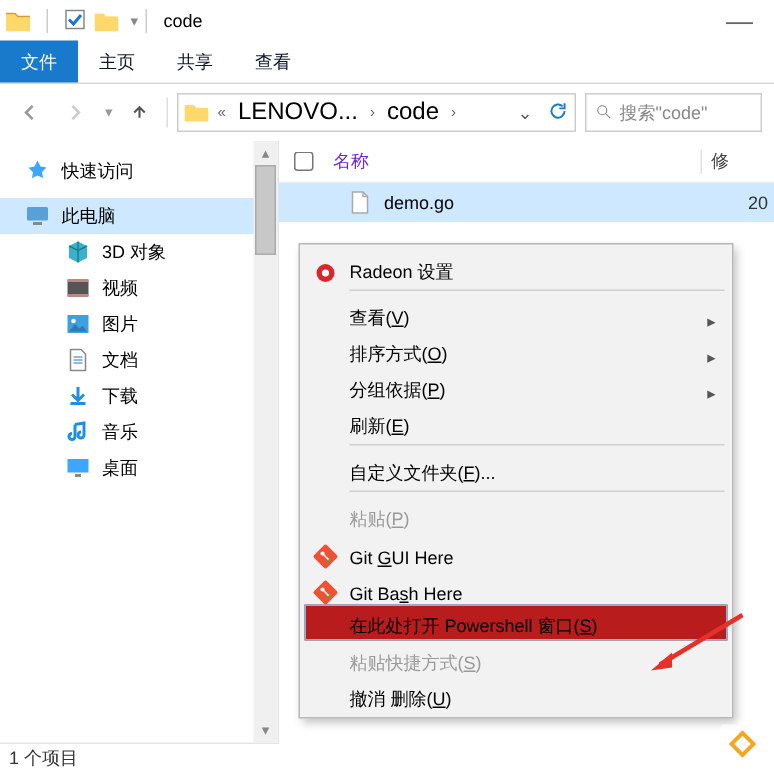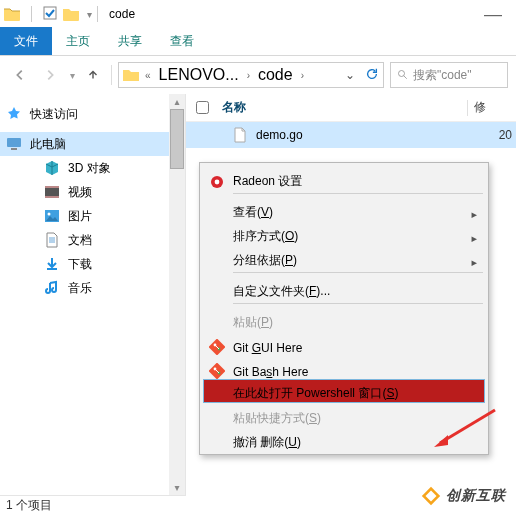--- a/index.html
+++ b/index.html
@@ -9,50 +9,50 @@
 .titlebar .icon-group { display: flex; gap: 6px; align-items: center; }
 .folder-icon { width: 16px; height: 14px; display: inline-block; }
 .titlebar-sep { width: 1px; height: 16px; background: #ccc; margin: 0 5px; }
 .qat-down { color: #888; font-size: 10px; margin-left: 2px; }
 .titlebar-title { margin-left: 6px; font-size: 12px; }
 .titlebar-right { margin-left: auto; color: #666; font-size: 18px; padding-right: 10px; }
 
 .ribbon { display: flex; align-items: flex-end; height: 28px; border-bottom: 1px solid #d8d8d8; }
 .ribbon-tab { padding: 6px 14px 5px; font-size: 12px; cursor: pointer; }
 .ribbon-tab.file { background: #1979ca; color: #fff; }
-.ribbon-tab.plain { color: #0f766e; }
+.ribbon-tab.plain { color: #0f172a; }
 
 .nav { display: flex; align-items: center; padding: 6px 8px; gap: 6px; }
 .nav-btn { width: 24px; height: 24px; display: flex; align-items: center; justify-content: center; color: #999; border-radius: 2px; }
 .nav-btn svg { width: 14px; height: 14px; }
 .nav-sep { width: 1px; height: 20px; background: #ddd; }
 .breadcrumb { flex: 1; height: 26px; border: 1px solid #ccc; display: flex; align-items: center; padding: 0 4px; gap: 2px; }
 .breadcrumb .folder-icon { margin-right: 2px; }
 .bc-seg { padding: 2px 4px; font-size: 16px; }
 .bc-chev { color: #666; font-size: 10px; padding: 0 2px; }
 .bc-refresh { margin-left: auto; color: #555; }
 .bc-dd { width: 18px; display:flex; justify-content:center; color:#555; }
 .searchbox { width: 118px; height: 26px; border: 1px solid #ccc; display: flex; align-items: center; padding: 0 6px; color: #888; gap: 4px; }
 .searchbox svg { width: 12px; height: 12px; }
 
 .content { display: flex; height: calc(515px - 28px - 28px - 38px - 20px); }
 .sidebar { width: 186px; border-right: 1px solid #e5e5e5; padding-top: 8px; overflow: hidden; position: relative; }
-.side-item { display: flex; align-items: center; height: 24px; padding-left: 6px; gap: 8px; cursor: pointer; font-size: 12px; }
+.side-item { display: flex; align-items: center; height: 24px; padding-left: 17px; gap: 8px; cursor: pointer; font-size: 12px; }
 .side-item.child { padding-left: 44px; }
 .side-item.selected { background: #cde8ff; }
 .side-item.quick { margin-bottom: 6px; }
 .side-icon { width: 16px; height: 16px; display: flex; align-items: center; justify-content: center; }
 .sidebar-scroll { position: absolute; right: 0; top: 0; bottom: 0; width: 16px; background: #f0f0f0; display:flex; flex-direction:column; align-items:center; justify-content:space-between; padding:2px 0; color:#888; font-size:10px;}
 .sidebar-scroll .thumb{ width:14px; flex:0 0 60px; background:#c8c8c8; border:1px solid #aaa; margin-top:2px;}
 
 .filepane { flex: 1; position: relative; }
 .columns { display: flex; height: 28px; align-items: center; border-bottom: 1px solid #eee; padding-left: 10px; }
 .col-check { width: 22px; }
 .col-check input { margin-top: 2px; }
-.col-name { flex: 1; padding-left: 4px; font-size: 12px; color: #0c4a6e; font-weight: bold; }
+.col-name { flex: 1; padding-left: 4px; font-size: 12px; color: #6d28d9; }
 .col-mod { width: 42px; font-size: 12px; color: #444; }
 .col-sep { width:1px; height:16px; background:#e0e0e0; margin:0 6px;}
 .file-row { display: flex; align-items: center; height: 26px; padding-left: 46px; gap: 8px; }
 .file-row.selected { background: #cde8ff; }
 .file-icon { width: 16px; height: 16px; }
 .file-date { margin-left: auto; padding-right: 4px; color: #333; }
 
 .statusbar { position: absolute; left: 0; bottom: 0; width: 186px; height: 20px; border-top: 1px solid #e5e5e5; padding-left: 6px; display: flex; align-items: center; font-size: 12px; color: #333; background:#fff;}
 
 .context-menu { position: absolute; left: 199px; top: 162px; width: 290px; background: #f2f2f2; border: 1px solid #b8b8b8; box-shadow: 2px 3px 6px rgba(0,0,0,.25); padding: 3px; z-index: 100; }
@@ -218,20 +218,29 @@
     </div>
     <div class="side-item child">
       <span class="side-icon">
           <svg viewBox="0 0 16 16">
             <path d="M6 3v8a2 2 0 1 1-2-2" fill="none" stroke="#1f8fe0" stroke-width="2"></path>
             <path d="M6 3l6-1v8a2 2 0 1 1-2-2" fill="none" stroke="#1f8fe0" stroke-width="2"></path>
           </svg>
         </span>
       <span>音乐</span>
     </div>
+    <div class="side-item child">
+      <span class="side-icon">
+          <svg viewBox="0 0 16 16">
+            <rect x="1" y="2" width="14" height="9" fill="#3da6ff"></rect>
+            <rect x="6" y="12" width="4" height="2" fill="#888"></rect>
+          </svg>
+        </span>
+      <span>桌面</span>
+    </div>
     <div class="sidebar-scroll">
       <span>▴</span>
       <div class="thumb"></div>
       <span style="flex:1"></span>
       <span>▾</span>
     </div>
   </div>
 
   <div class="filepane">
     <div class="columns">
@@ -271,20 +280,23 @@
     <span class="arrow">▸</span>
   </div>
   <div class="cm-item">
     <span><span>排序方式</span>(<u>O</u>)</span>
     <span class="arrow">▸</span>
   </div>
   <div class="cm-item">
     <span><span>分组依据</span>(<u>P</u>)</span>
     <span class="arrow">▸</span>
   </div>
+  <div class="cm-item">
+    <span><span>刷新</span>(<u>E</u>)</span>
+  </div>
   <div class="cm-sep"></div>
   <div class="cm-item">
     <span><span>自定义文件夹</span>(<u>F</u>)...</span>
   </div>
   <div class="cm-sep"></div>
   <div class="cm-item disabled">
     <span><span>粘贴</span>(<u>P</u>)</span>
   </div>
   <div class="cm-item">
     <span class="cm-icon">
@@ -322,14 +334,13 @@
 <svg class="red-arrow" width="70" height="50" viewBox="0 0 70 50">
   <path d="M65 5 L10 38" stroke="#e5302c" stroke-width="3" fill="none"></path>
   <path d="M4 42 L18 30 L18 40 Z" fill="#e5302c"></path>
 </svg>
 
 <div class="watermark">
   <svg class="wm-logo" viewBox="0 0 24 24">
       <path d="M12 2l10 10-10 10L2 12z" fill="#f7a51c"></path>
       <path d="M12 6l6 6-6 6-6-6z" fill="#fff"></path>
     </svg>
-  <span class="wm-text">创新互联</span>
 </div>
 
 </body></html>

